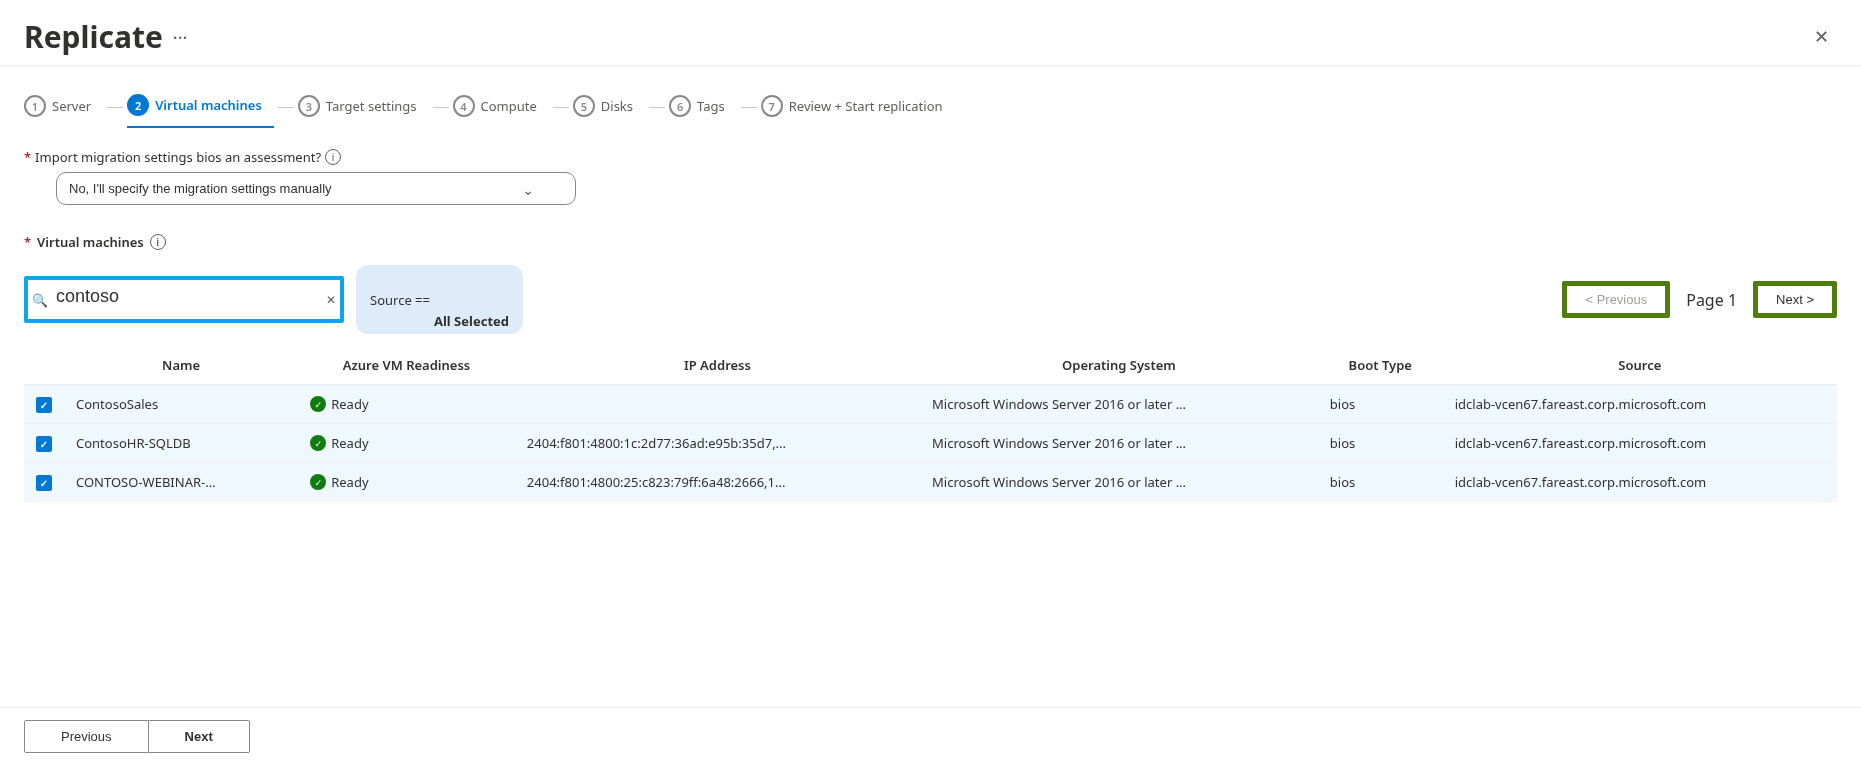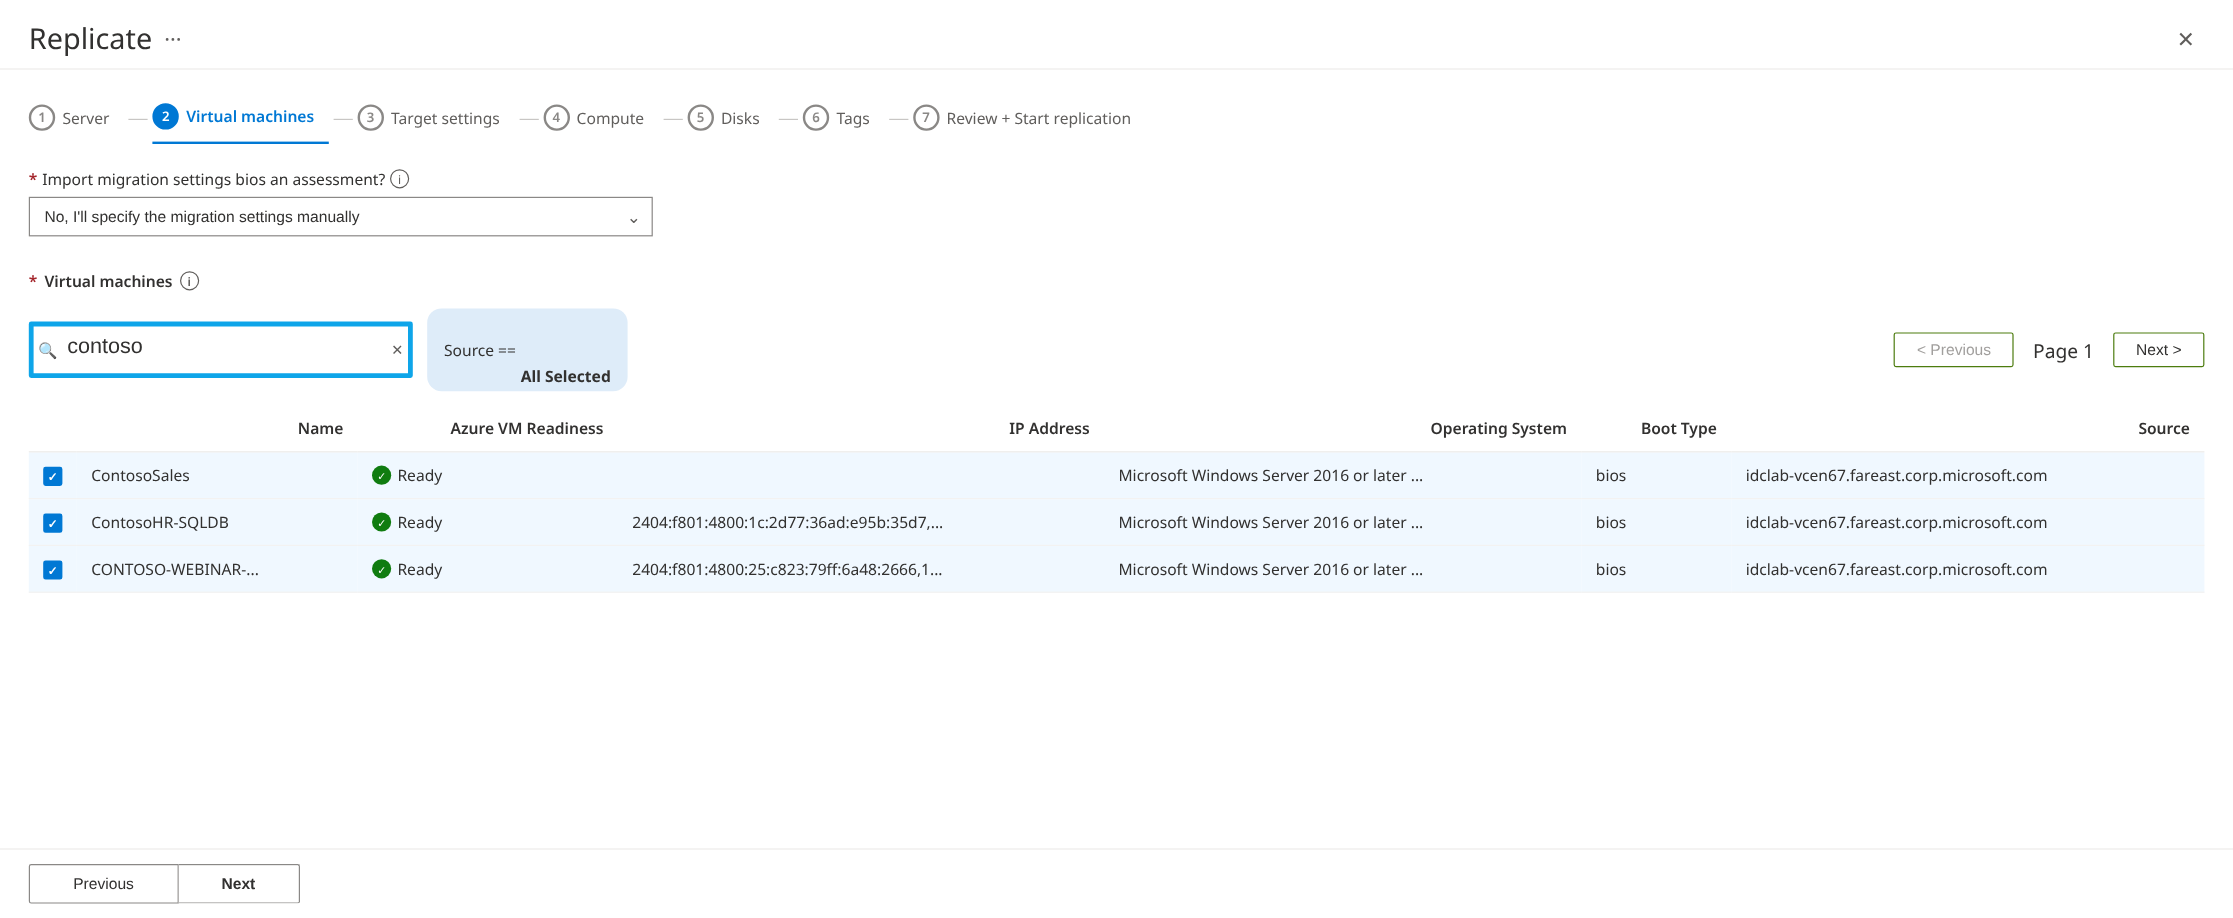--- a/index.html
+++ b/index.html
@@ -29,22 +29,22 @@
       justify-content: space-between;
       padding: 16px 24px 8px 24px;
       border-bottom: 1px solid #edebe9;
     }
     .header-left {
       display: flex;
       align-items: center;
       gap: 10px;
     }
     .header-title {
-      font-size: 24px;
-      font-weight: 400;
+      font-size: 30px;
+      font-weight: 700;
       color: #323130;
     }
     .header-ellipsis {
       font-size: 18px;
       color: #605e5c;
       cursor: pointer;
     }
     .close-btn {
       background: none;
       border: none;
@@ -149,27 +149,28 @@
 
     .dropdown-container {
       position: relative;
       width: 520px;
       margin-bottom: 28px;
     }
     .dropdown-select {
       width: 100%;
       padding: 8px 36px 8px 12px;
       border: 1px solid #8a8886;
-      border-radius: 0;
+      border-radius: 10px;
       background: #fff;
       font-size: 13px;
       color: #323130;
       appearance: none;
       cursor: pointer;
       outline: none;
+      margin-left: 32px;
     }
     .dropdown-chevron {
       position: absolute;
       right: 10px;
       top: 50%;
       transform: translateY(-50%);
       pointer-events: none;
       color: #605e5c;
       font-size: 14px;
     }
@@ -250,21 +251,21 @@
       gap: 4px;
     }
     .filter-badge strong {
       font-weight: 700;
       margin-top: 43px;
     }
 
     
     .pagination-btn {
       background: #fff;
-      border: 1px solid #4d7c0f;
+      border: 5px solid #4d7c0f;
       padding: 6px 18px;
       border-radius: 2px;
       font-size: 13px;
       color: #323130;
       cursor: pointer;
     }
     .pagination-btn.disabled {
       color: #a19f9d;
       cursor: default;
     }
@@ -273,21 +274,21 @@
       color: #323130;
       padding: 0 8px;
     }
 
     
     .vm-table {
       width: 100%;
       border-collapse: collapse;
     }
     .vm-table th {
-      text-align: right;
+      text-align: center;
       font-size: 13px;
       font-weight: 600;
       color: #323130;
       padding: 10px 12px;
       border-bottom: 1px solid #edebe9;
       background: #fff;
       white-space: nowrap;
     }
     .vm-table td {
       padding: 10px 12px;

